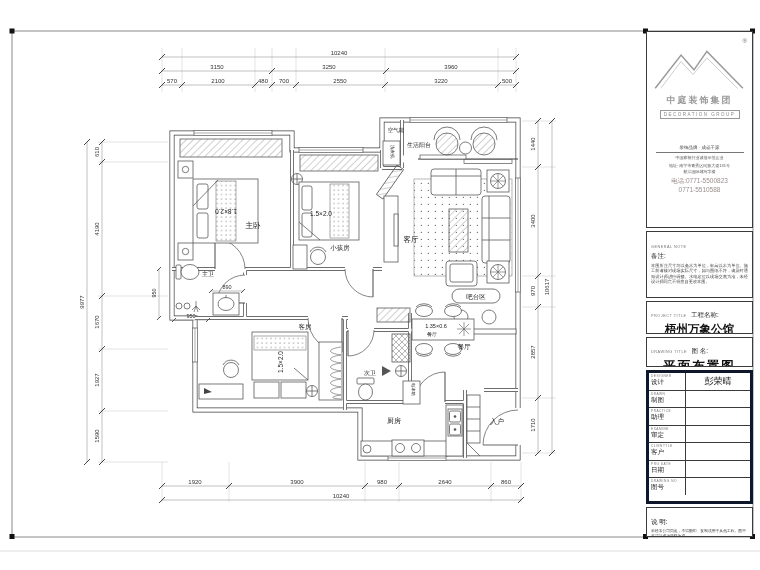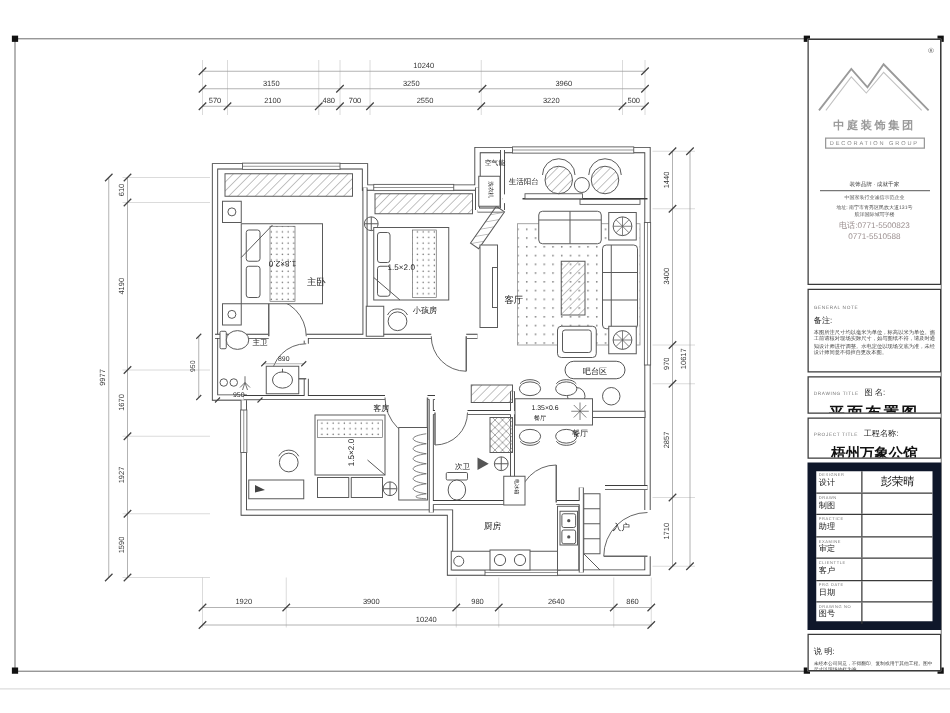--- a/index.html
+++ b/index.html
@@ -20,21 +20,21 @@
   .tb .phone{margin-top:3px;text-align:center;font-size:6.5px;color:#9b8f8f;line-height:1.3;}
   .tb .note-box{height:67px;padding:2px 4px;}
   .tb .en{font-size:3.8px;color:#777;letter-spacing:.5px;}
   .tb .cn-label{font-size:6.5px;color:#222;}
   .tb .note-body{font-size:4.2px;color:#444;line-height:1.3;margin-top:2px;text-align:justify;}
   .tb .proj-box{height:33px;padding:1px 4px;}
   .tb .big-serif{font-family:"Liberation Serif",serif;text-align:center;font-weight:bold;color:#111;}
   .tb .proj-val{font-size:11.5px;margin-top:1px;}
   .tb .draw-box{height:30px;padding:1px 4px;}
   .tb .draw-val{font-size:12.5px;letter-spacing:2px;margin-top:1px;}
-  .tb .rows-box{height:134px;margin-bottom:3px;border:7px solid #0f172a;box-sizing:border-box;}
+  .tb .rows-box{height:134px;margin-bottom:3px;border:3px solid #0f172a;box-sizing:border-box;}
   .tb .row{display:flex;height:16.5px;border-bottom:1px solid #3a3a3a;}
   .tb .row:last-child{border-bottom:none;}
   .tb .cell-l{width:37px;border-right:1px solid #3a3a3a;padding:1px 2px;box-sizing:border-box;}
   .tb .cell-l .en{display:block;font-size:3.2px;}
   .tb .cell-l .cn{display:block;font-size:6.5px;color:#222;margin-top:0px;}
   .tb .cell-r{flex:1;display:flex;align-items:center;justify-content:center;font-family:"Liberation Serif",serif;font-size:9px;color:#111;}
   .tb .cell-r.scale{font-size:11px;font-weight:bold;letter-spacing:2px;}
   .tb .stmt-box{flex:1;padding:2px 4px;margin-bottom:0;}
   .tb .stmt-body{font-size:3.8px;color:#444;line-height:1.35;margin-top:1px;}
 </style>
@@ -501,32 +501,32 @@
       <div>0771-5510588</div>
     </div>
   </div>
 
   <div class="box note-box">
     <span class="en">GENERAL NOTE</span>
     <div class="cn-label">备注:</div>
     <div class="note-body">本图所注尺寸均以毫米为单位，标高以米为单位。施工前请核对现场实际尺寸，如与图纸不符，请及时通知设计师进行调整。水电定位以现场交底为准，未经设计师同意不得擅自更改本图。</div>
   </div>
 
+  <div class="box proj-box">
+    <span class="en">PROJECT TITLE</span>
+    <span class="cn-label">工程名称:</span>
+    <div class="big-serif proj-val">梧州万象公馆</div>
+  </div>
+
   <div class="box draw-box">
     <span class="en">DRAWING TITLE</span>
     <span class="cn-label">图  名:</span>
     <div class="big-serif draw-val">平面布置图</div>
   </div>
 
-  <div class="box proj-box">
-    <span class="en">PROJECT TITLE</span>
-    <span class="cn-label">工程名称:</span>
-    <div class="big-serif proj-val">梧州万象公馆</div>
-  </div>
-
   <div class="rows-box">
     <div class="row">
       <div class="cell-l">
           <span class="en">DESIGNER</span>
           <span class="cn">设计</span>
         </div>
       <div class="cell-r">彭荣晴</div>
     </div>
     <div class="row">
       <div class="cell-l">

